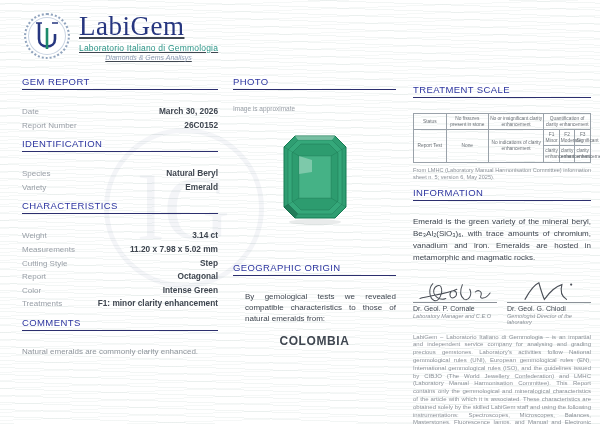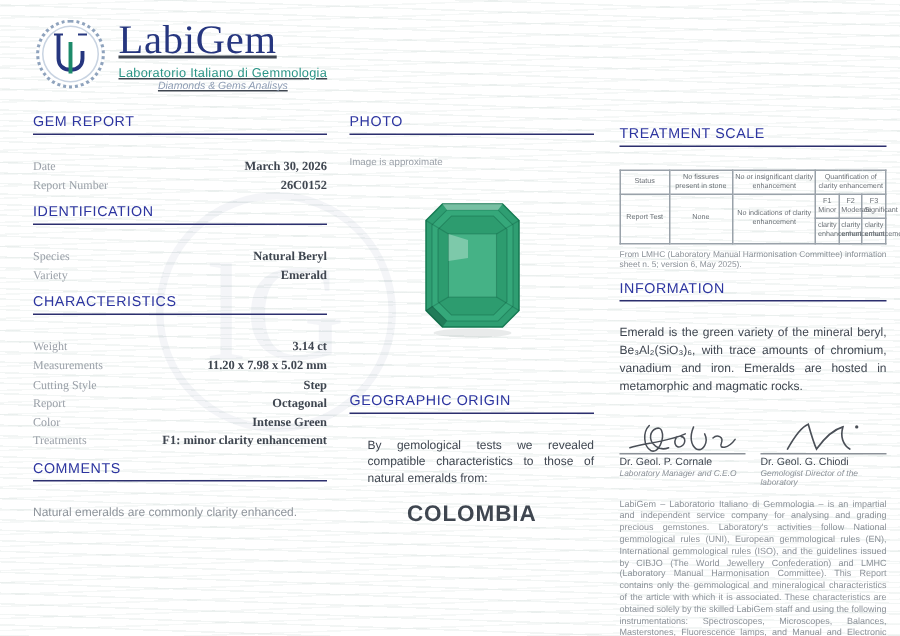--- a/index.html
+++ b/index.html
@@ -36,30 +36,30 @@
   .col-mid{left:233px;width:163px;}
   .col-right{left:413px;width:178px;}
   
   .sec-title{
     color:#2d35a0;font-weight:normal;font-size:9.5px;letter-spacing:.4px;
     padding-bottom:2px;border-bottom:1px solid #2c2f6e;margin-bottom:15px;
   }
   .sec{margin-top:6px;}
   .sec:first-child{margin-top:0;}
   
-  .row{display:flex;justify-content:space-between;align-items:baseline;line-height:12.6px;font-family:Liberation Serif, serif;}
+  .row{display:flex;justify-content:space-between;align-items:baseline;line-height:12.6px;}
   .row .lab{font-size:8px;color:#9aa0a8;}
   .row .val{font-size:8.3px;color:#3f4650;font-weight:bold;text-align:right;}
   .comment-text{font-size:8px;color:#8f959c;margin-top:2px;line-height:11px;}
   
   .photo-note{font-size:6.5px;color:#9aa0a8;margin-top:2px;}
   .gem-box{margin-top:22px;display:flex;justify-content:center;}
   .origin-block{position:absolute;top:186px;left:0;width:163px;}
   .origin-text{font-size:8px;color:#3f4650;text-align:justify;line-height:11px;margin-top:3px;margin-left:12px;}
-  .origin-country{font-size:15px;font-weight:bold;letter-spacing:.6px;text-align:center;margin-top:10px;color:#3f4650;}
+  .origin-country{font-size:12px;font-weight:bold;letter-spacing:.6px;text-align:center;margin-top:10px;color:#3f4650;}
   
   .info-text{font-size:8px;color:#3f4650;text-align:justify;line-height:12px;margin-top:3px;}
   table.tscale{border-collapse:collapse;width:178px;margin-top:4px;table-layout:fixed;}
   table.tscale td{
     border:0.6px solid #9aa2aa;font-size:4.8px;color:#6a7076;text-align:center;
     padding:2px 1px;line-height:5.6px;vertical-align:middle;
   }
   td.c1{width:20px;} td.c2{width:27px;} td.c3{width:36px;} td.cf{width:30px;}
   .grade-code{display:block;}
   .footnote{font-size:5.6px;color:#8b9198;line-height:7px;margin-top:4px;text-align:justify;}

